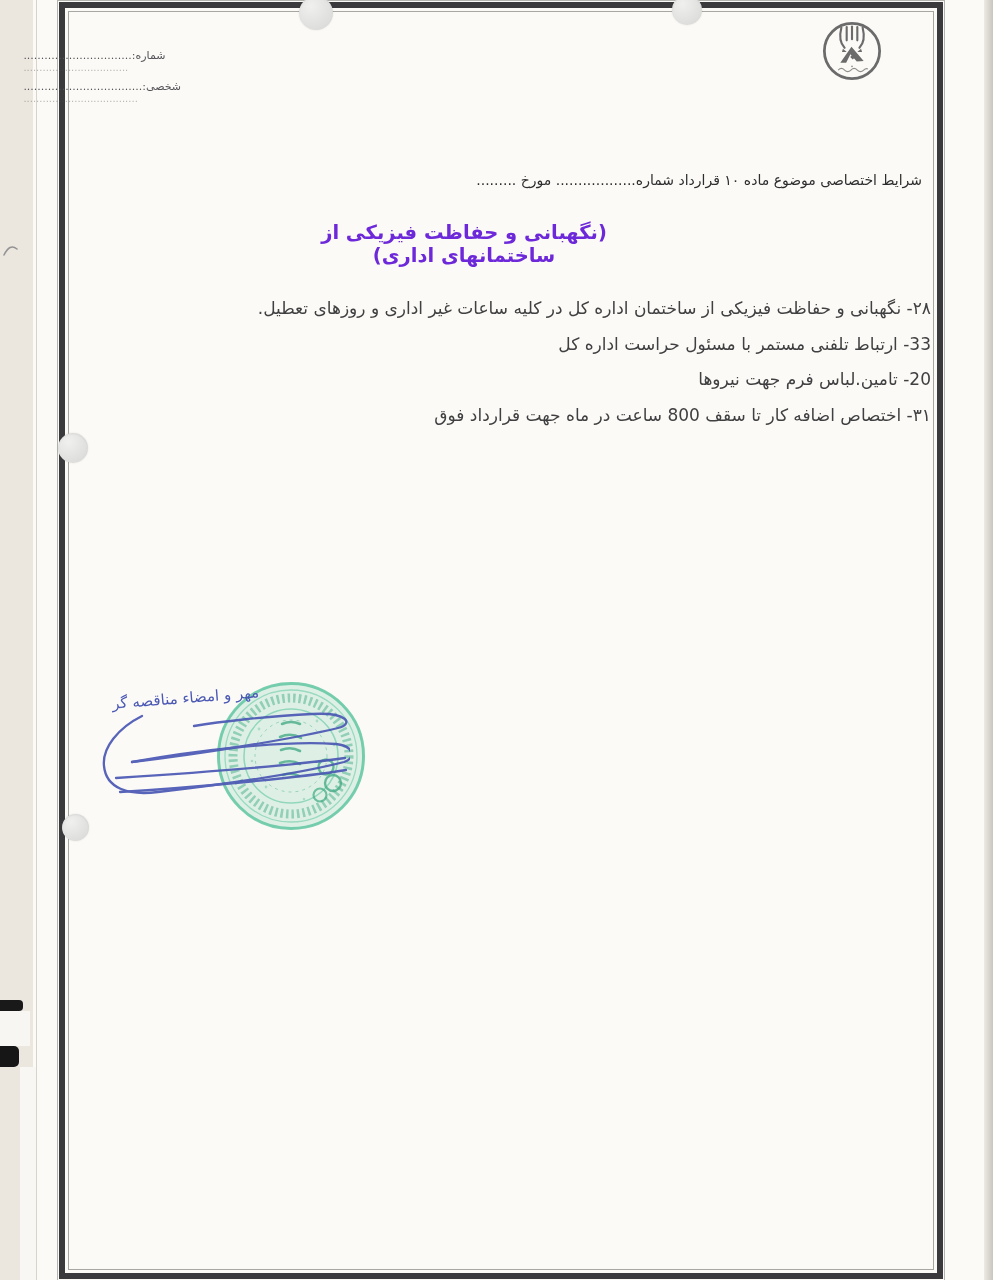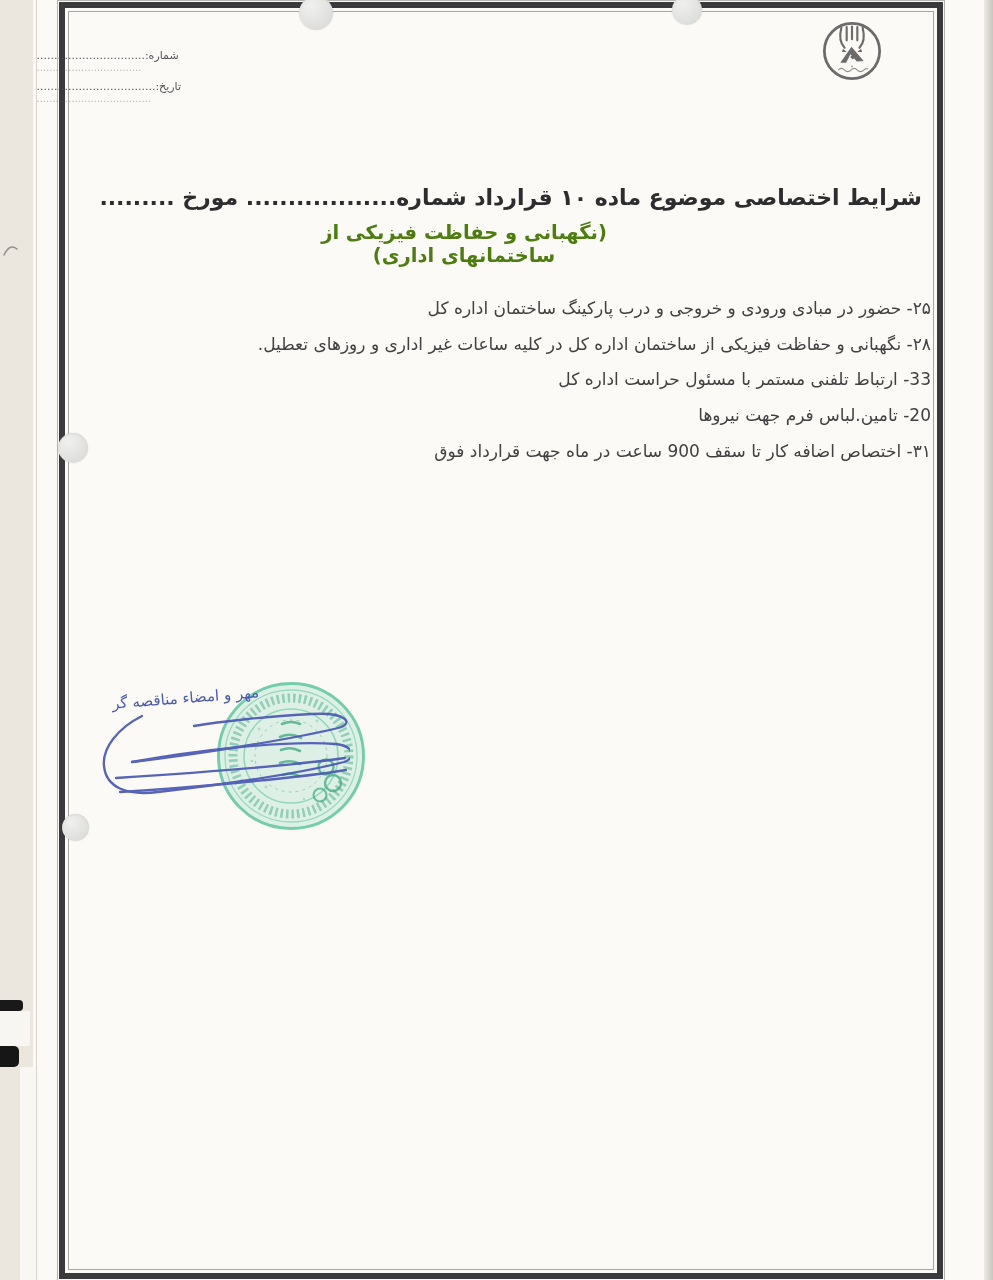--- a/index.html
+++ b/index.html
@@ -41,24 +41,24 @@
   
   .hdr{position:absolute;top:49px;right:812px;direction:rtl;text-align:left;
     color:#54545a;font-size:11px;line-height:13px;white-space:nowrap;padding-left:48px;}
   .hdr .ghost{opacity:.42;font-size:10px;line-height:12px;margin-bottom:6px;}
   .hdr .row{letter-spacing:.3px;}
 
   
   .emblem{position:absolute;left:818px;top:18px;width:68px;height:68px;opacity:.82;}
 
   
-  .title1{position:absolute;top:185px;right:71px;direction:rtl;white-space:nowrap;
-    font-size:22px;font-weight:bold;color:#2d2d2f;letter-spacing:0;}
+  .title1{position:absolute;top:172px;right:71px;direction:rtl;white-space:nowrap;
+    font-size:14px;font-weight:normal;color:#2d2d2f;letter-spacing:0;}
   .title2{position:absolute;top:221px;left:286px;width:356px;direction:rtl;text-align:center;
-    font-size:19.5px;font-weight:bold;color:#4d7c0f;}
+    font-size:19.5px;font-weight:bold;color:#6d28d9;}
 
   
   .clauses{position:absolute;top:291px;right:62px;width:860px;direction:rtl;text-align:right;
     font-size:17px;line-height:35.7px;color:#404042;}
   .clause{white-space:nowrap;}
 
   
   .sig-caption{position:absolute;left:112px;top:689px;direction:rtl;white-space:nowrap;
     font-size:15px;color:#4b58b4;transform:rotate(-4.5deg);letter-spacing:.5px;}
   .stamp{position:absolute;left:214px;top:679px;width:154px;height:154px;opacity:.92;}
@@ -76,21 +76,21 @@
 <div class="black-bar-2"></div>
 <svg class="pen-mark" width="18" height="18">
   <path d="M2 13 C6 5, 10 3, 15 7" fill="none" stroke="#949494" stroke-width="1.6" stroke-linecap="round"></path>
 </svg>
 
 <div class="frame"></div>
 
 <div class="hdr">
   <div class="row">شماره:...............................</div>
   <div class="ghost">.................................</div>
-  <div class="row">تاریخ:..................................</div>
+  <div class="row">شخصی:..................................</div>
   <div class="ghost">....................................</div>
 </div>
 
 <svg class="emblem" viewBox="0 0 64 64">
   <circle cx="32" cy="31" r="26" fill="none" stroke="#4c4c4e" stroke-width="2.6"></circle>
   <g stroke="#4c4c4e" stroke-width="2" fill="none" stroke-linecap="round">
     <path d="M22 9 C20 17, 20 23, 25 28"></path>
     <path d="M27 8.5 L27 21"></path>
     <path d="M32 8 L32 20"></path>
     <path d="M37 8.5 L37 21"></path>
@@ -101,25 +101,24 @@
   <path d="M21 42 L31.5 27 L43 40.5 L36.5 41 L30.5 34 L26.5 42 Z" fill="#4c4c4e"></path>
   <rect x="31" y="35" width="3.4" height="3.4" transform="rotate(45 32.7 36.7)" fill="#4c4c4e"></rect>
   <path d="M19 49 q3 -3 6 0 q3 3 6 0 q3 -3 6 0 q3 3 6 0 q2 -2 4 -1" fill="none" stroke="#4c4c4e" stroke-width="1.1" opacity=".75"></path>
   <circle cx="32" cy="45.5" r=".9" fill="#4c4c4e" opacity=".7"></circle>
 </svg>
 
 <div class="title1">شرایط اختصاصی موضوع ماده ۱۰ قرارداد شماره.................. مورخ .........</div>
 <div class="title2">(نگهبانی و حفاظت فیزیکی از ساختمانهای اداری)</div>
 
 <div class="clauses">
-  <div class="clause">۲۵- حضور در مبادی ورودی و خروجی و درب پارکینگ ساختمان اداره کل</div>
   <div class="clause">۲۸- نگهبانی و حفاظت فیزیکی از ساختمان اداره کل در کلیه ساعات غیر اداری و روزهای تعطیل.</div>
   <div class="clause">33- ارتباط تلفنی مستمر با مسئول حراست اداره کل</div>
   <div class="clause">20- تامین.لباس فرم جهت نیروها</div>
-  <div class="clause">۳۱- اختصاص اضافه کار تا سقف 900 ساعت در ماه جهت قرارداد فوق</div>
+  <div class="clause">۳۱- اختصاص اضافه کار تا سقف 800 ساعت در ماه جهت قرارداد فوق</div>
 </div>
 
 <svg class="stamp" viewBox="0 0 154 154">
   <circle cx="77" cy="77" r="73" fill="#61c7a2" opacity="0.20"></circle>
   <circle cx="77" cy="77" r="72.5" fill="none" stroke-width="3" opacity=".85" stroke="#53c29b"></circle>
   <circle cx="77" cy="77" r="66" fill="none" stroke-width="1.3" opacity=".55" stroke="#53c29b"></circle>
 
   <circle cx="77" cy="77" r="58" fill="none" stroke-width="9" stroke-dasharray="2.5 3" opacity=".5" stroke="#38a57e"></circle>
   <circle cx="77" cy="77" r="47" fill="none" stroke-width="1.6" opacity=".6" stroke="#53c29b"></circle>
   <circle cx="77" cy="77" r="36" fill="none" stroke-width="1" stroke-dasharray="3 4" opacity=".45" stroke="#38a57e"></circle>

